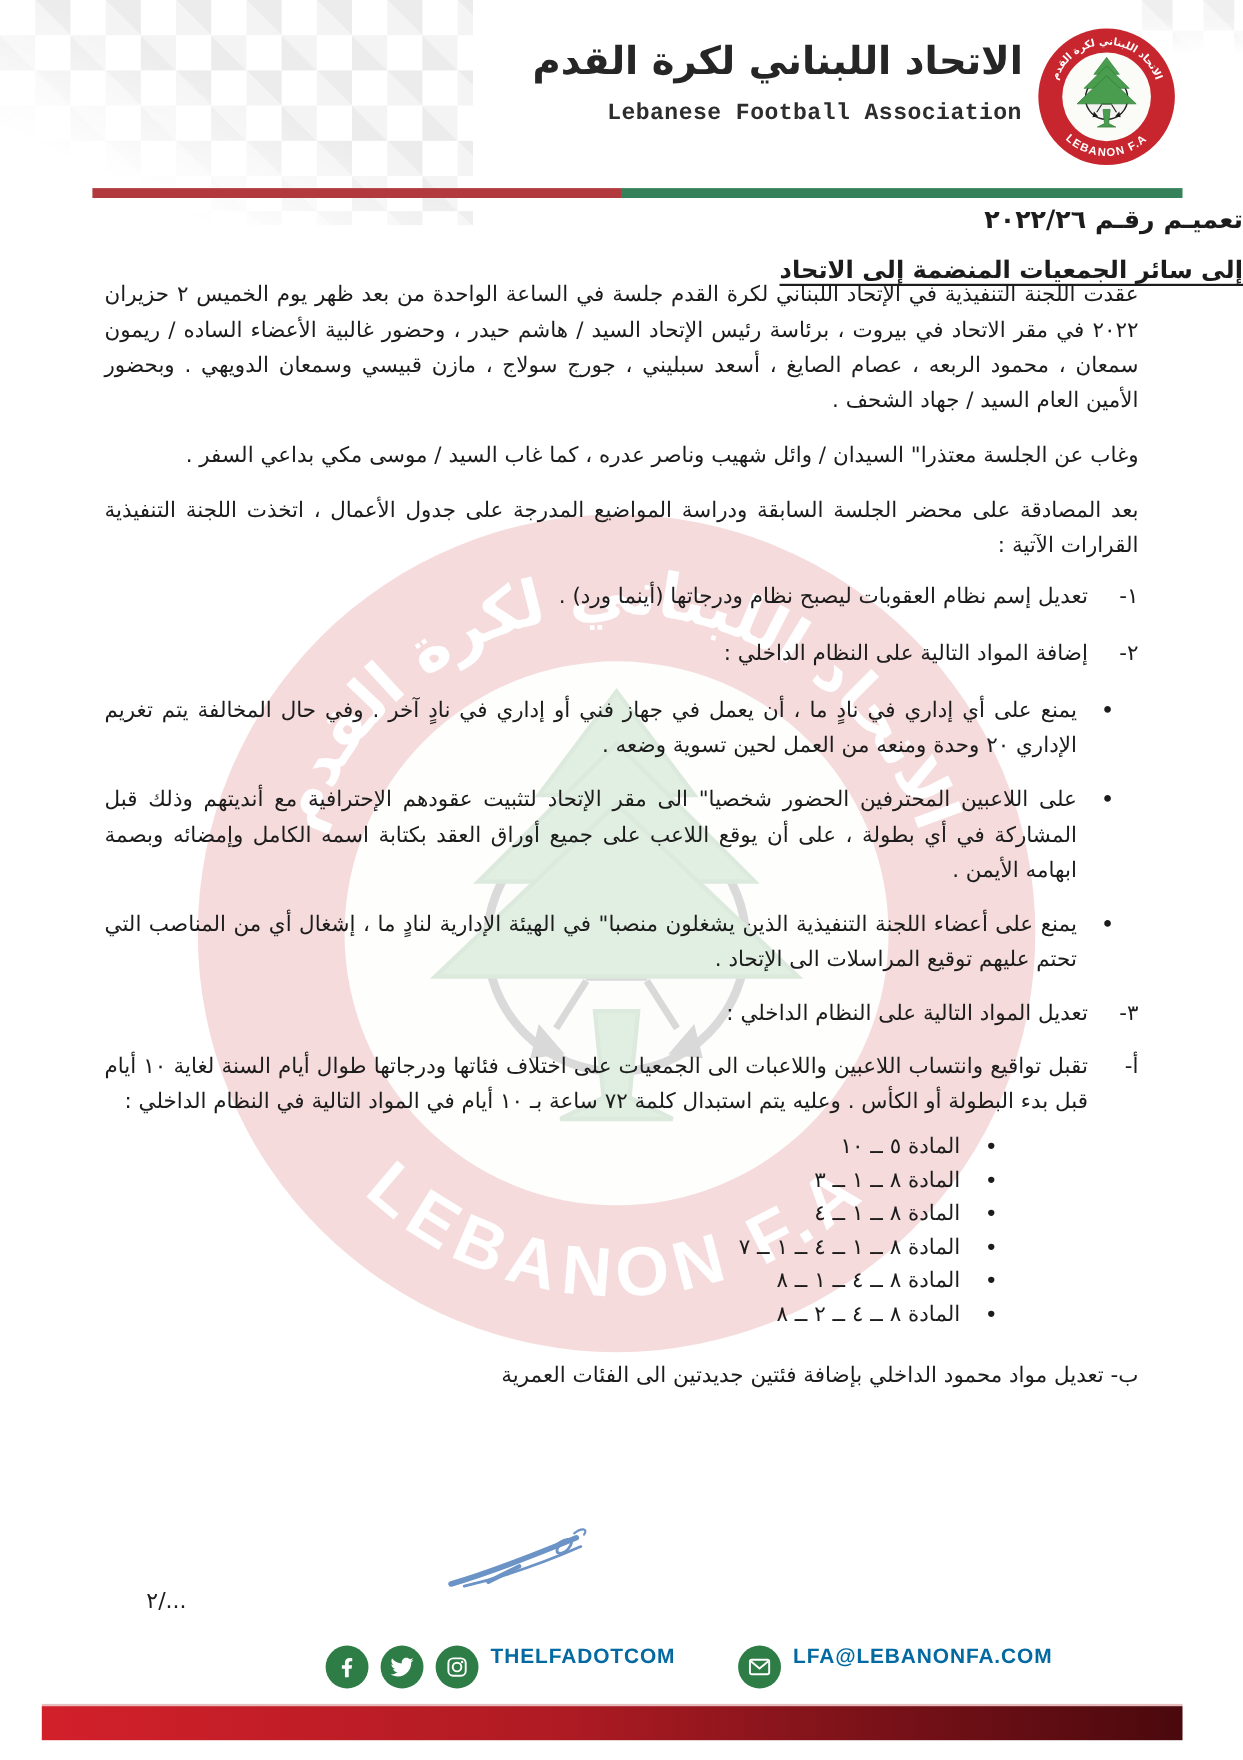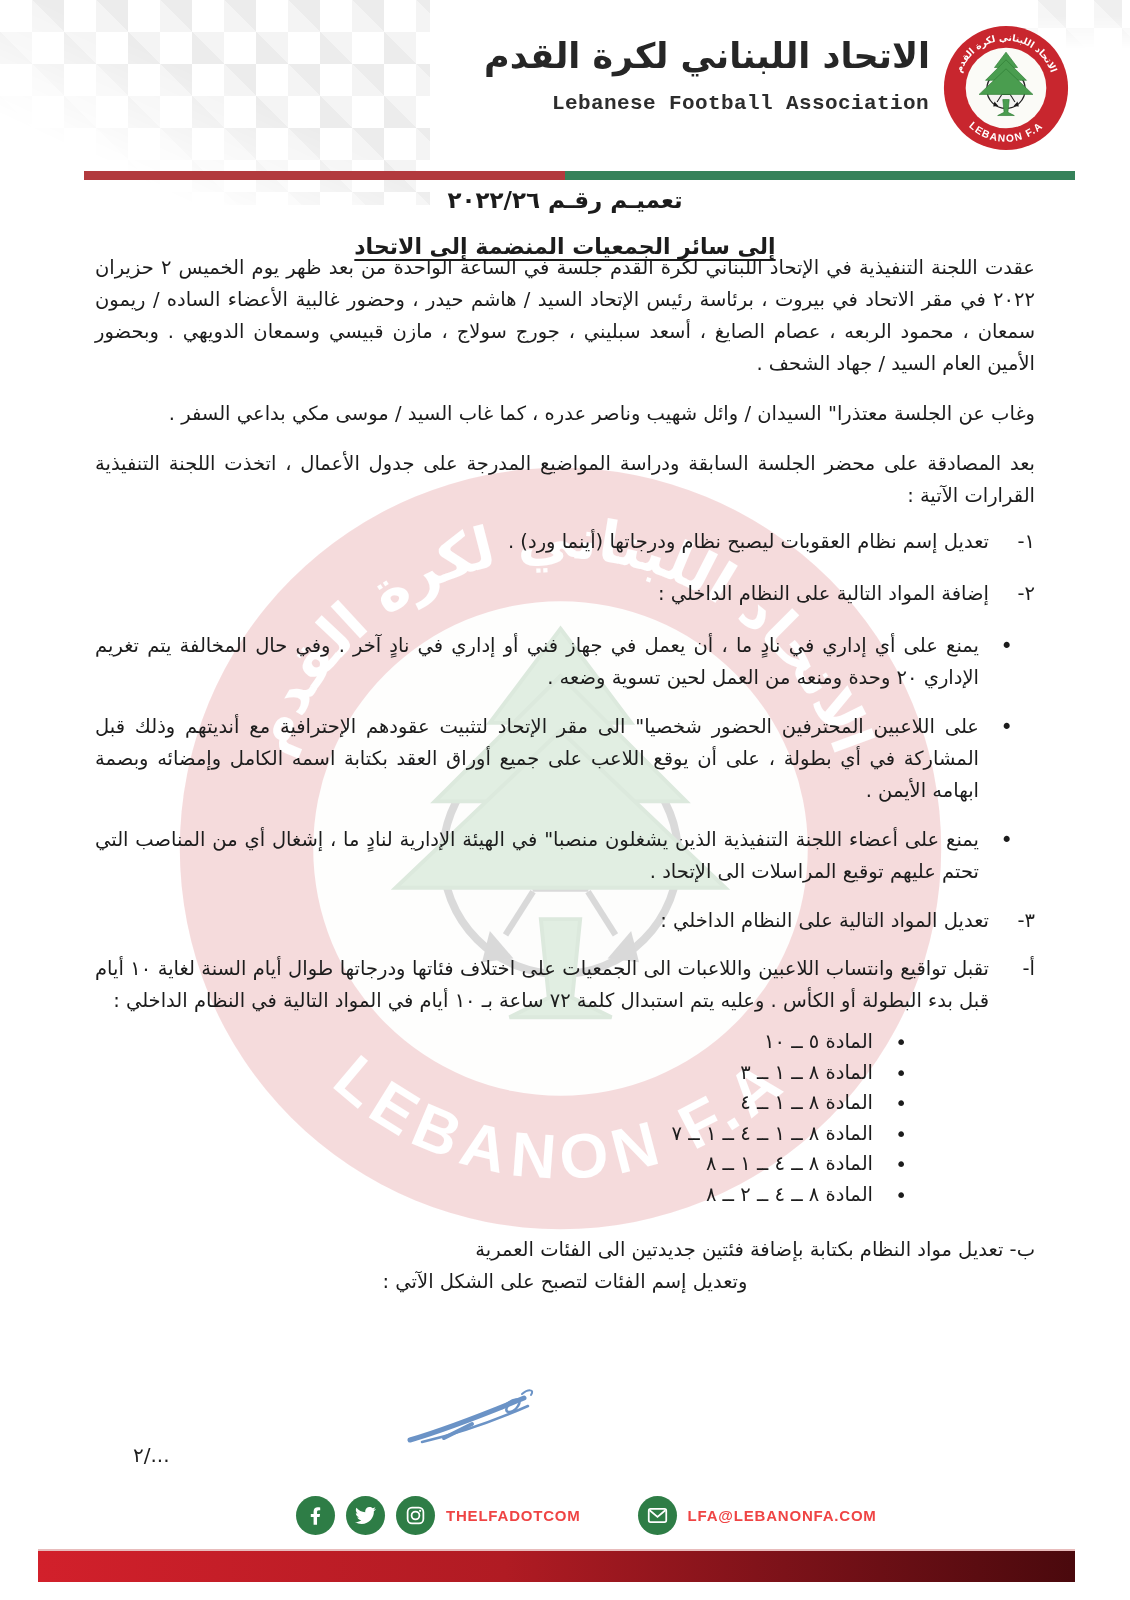--- a/index.html
+++ b/index.html
@@ -25,21 +25,21 @@
   
   .org-ar{position:absolute;top:36px;right:200px;direction:rtl;font-size:35px;font-weight:bold;color:#262626;}
   .org-en{position:absolute;top:92px;right:201px;font-size:21px;font-weight:600;color:#2d2d2d;
           font-family:Liberation Mono, monospace;letter-spacing:.4px;}
   .logo{position:absolute;top:24px;left:942px;width:128px;height:128px;}
 
   .divider{position:absolute;top:171px;left:84px;width:991px;height:9px;
     background:linear-gradient(to right,#b23a3e 0,#b23a3e 48.5%,#35825a 48.5%,#35825a 100%);}
 
   
-  .title-block{position:absolute;top:187px;left:0;width:1130px;text-align:center;direction:rtl;}
+  .title-block{position:absolute;top:187px;left:0;width:1130px;text-align:right;direction:rtl;}
   .title-l1{font-size:23px;font-weight:bold;}
   .title-l2{font-size:22px;font-weight:bold;text-decoration:underline;text-underline-offset:5px;margin-top:21px;}
 
   
   .body{position:absolute;top:252px;right:95px;width:940px;direction:rtl;
         font-size:19.5px;line-height:32px;text-align:justify;}
   .para{margin:0 0 18px 0;}
   .para.tight{margin-bottom:14px;}
   .list-row{display:flex;margin:0 0 20px 0;}
   .list-row .marker{flex:0 0 46px;}
@@ -50,23 +50,23 @@
   .articles{padding-right:128px;line-height:30.5px;margin:0 0 24px 0;}
   .article-row{display:flex;}
   .article-row .dot{flex:0 0 34px;font-size:20px;}
   .centered{text-align:center;}
 
   
   .signature{position:absolute;left:404px;top:1386px;}
   .page-num{position:absolute;left:133px;top:1443px;font-size:20px;direction:ltr;}
 
   
-  .footer{position:absolute;left:296px;top:1496px;display:flex;align-items:center;gap:11px;
-          font-family:"Liberation Sans",sans-serif;font-weight:bold;font-size:15px;
-          letter-spacing:.8px;color:#ef4444;}
+  .footer{position:absolute;left:296px;top:1496px;display:flex;gap:11px;
+          font-family:"Liberation Sans",sans-serif;font-weight:bold;font-size:19px;
+          letter-spacing:.8px;color:#0369a1;}
   .icon-circle{width:39px;height:39px;border-radius:50%;background:#2e7d46;
                display:flex;align-items:center;justify-content:center;flex:0 0 auto;}
   .handle-text{margin-right:6px;}
   .email-circle{margin-left:40px;}
 
   .bottom-bar{position:absolute;left:38px;top:1549px;width:1037px;height:31px;
     background:linear-gradient(to right,#d2202b 0%,#b01b23 45%,#7c1219 72%,#4a090d 100%);
     border-top:2px solid #e8bcbc;}
 
   
@@ -198,23 +198,22 @@
         <span>المادة ٨ ــ ٤ ــ ١ ــ ٨</span>
       </div>
       <div class="article-row">
         <span class="dot">•</span>
         <span>المادة ٨ ــ ٤ ــ ٢ ــ ٨</span>
       </div>
     </div>
 
     <p class="para" style="margin-bottom:0">
       <span>ب-</span>
-      <span>تعديل مواد النظام بكتابة بإضافة فئتين جديدتين الى الفئات العمرية</span>
+      <span>تعديل مواد محمود الداخلي بإضافة فئتين جديدتين الى الفئات العمرية</span>
     </p>
-    <div class="centered">وتعديل إسم الفئات لتصبح على الشكل الآتي :</div>
   </div>
 
   <svg class="signature" width="150" height="62" viewBox="0 0 150 62">
     <g stroke="#5c88c0" fill="none" stroke-linecap="round" opacity="0.9">
       <path d="M6 54 C 40 44, 86 26, 120 12" stroke-width="5"></path>
       <path d="M18 56 C 52 48, 92 34, 124 20" stroke-width="2.5"></path>
       <path d="M40 52 L 68 38" stroke-width="4"></path>
       <path d="M98 22 c 10 -10, 22 -12, 16 -2 c -5 9 -18 8 -8 -3" stroke-width="2.5"></path>
       <path d="M118 8 c 6 -5, 13 -5, 9 1" stroke-width="2"></path>
     </g>

